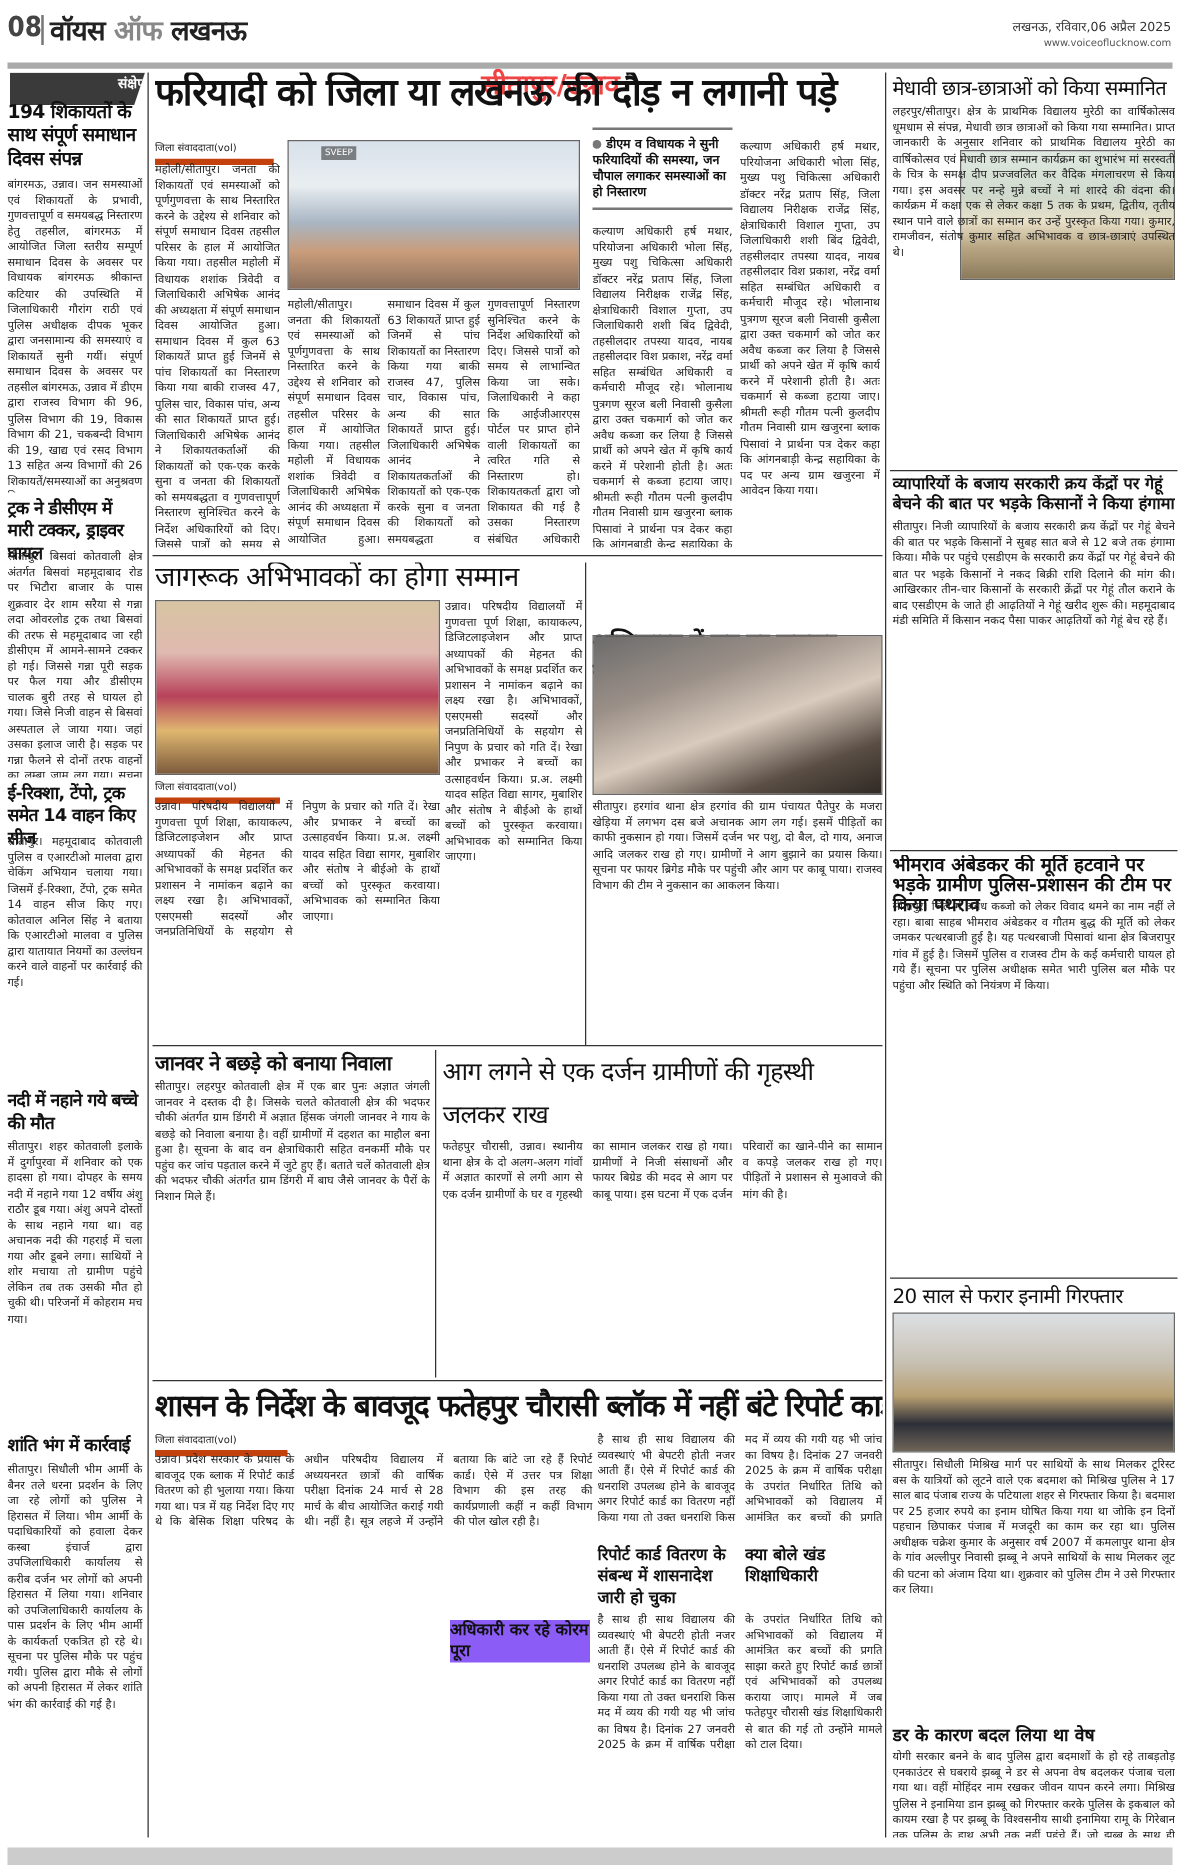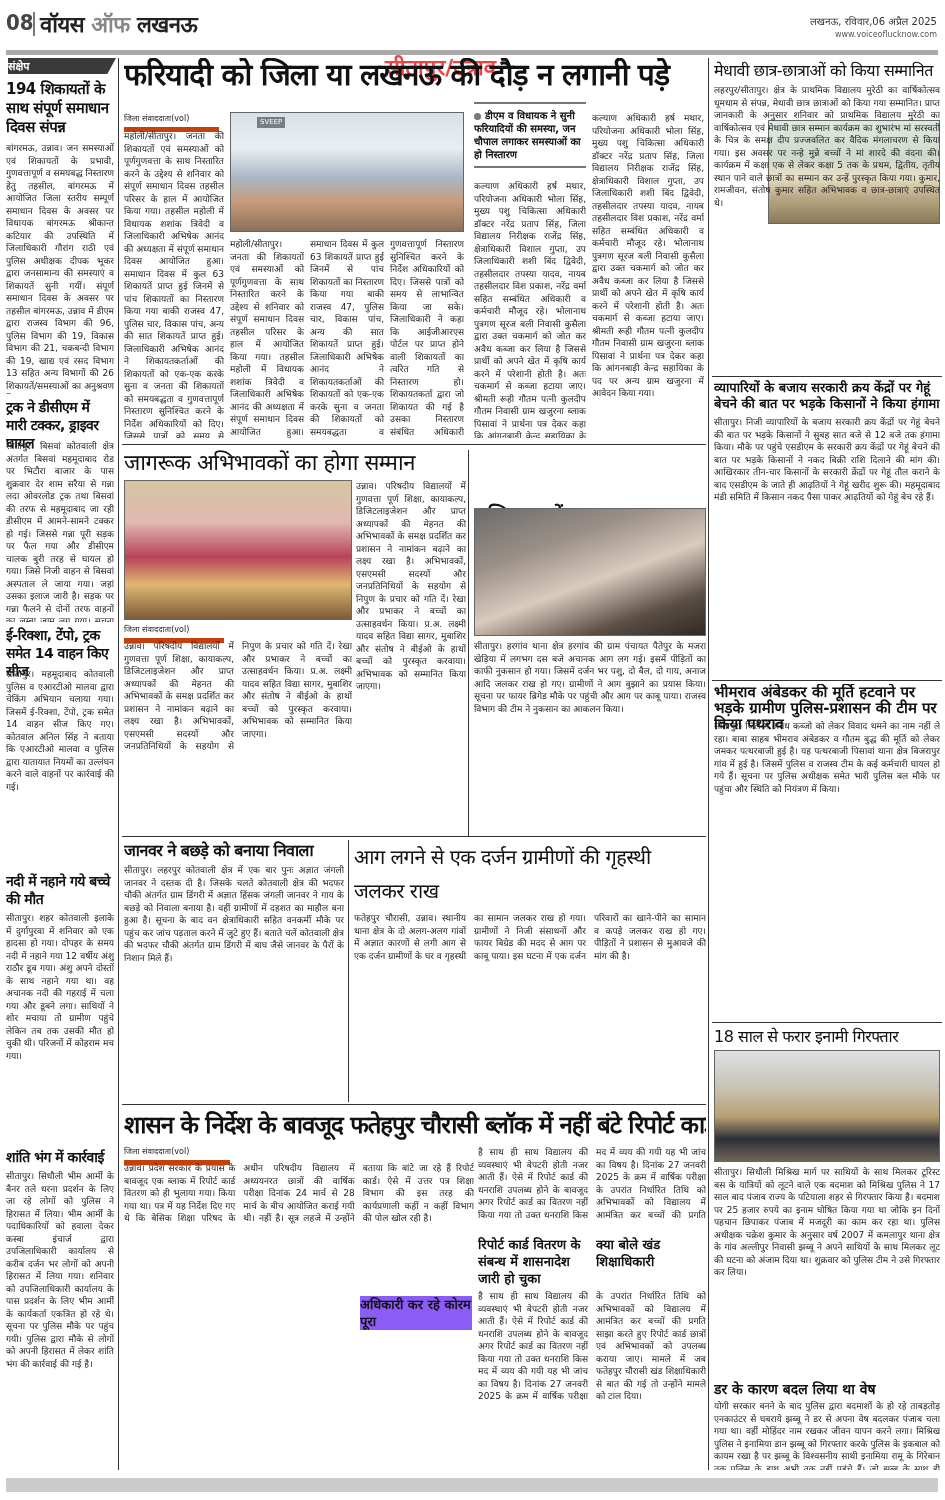--- a/index.html
+++ b/index.html
@@ -30,21 +30,21 @@
   .light { font-weight: normal; }
   .byline { font: 8px/11px "DejaVu Sans", sans-serif; color:#222; border-bottom:5px solid #c2410c; padding-bottom:3px; }
   .photo { position:absolute; background: linear-gradient(135deg,#9a8f80,#c9b9a0 40%,#7b6f60 70%,#b7a78d); border:1px solid #666; }
   .photo.fire { background: linear-gradient(160deg,#6b6b6b,#9b9088 30%,#d9cbbd 55%,#5a4e45 80%,#2f2a24); }
   .photo.school { background: linear-gradient(180deg,#dfe9e0 0%,#cfd9cc 35%,#e8e0c8 55%,#b9a784 75%,#8b7a5a 100%); }
   .photo.meeting { background: linear-gradient(180deg,#d8e1ea 0%,#e9eef1 30%,#a9b6c4 55%,#c99c7a 75%,#8b6f5c 100%); }
   .photo.parents { background: linear-gradient(180deg,#d7c4a2 0%,#e0b9b0 30%,#b7425a 55%,#e0b770 75%,#7d5a3c 100%); }
   .photo.arrest { background: linear-gradient(180deg,#dde0e4 0%,#c7c1b3 35%,#b89f72 60%,#2c2f38 80%,#6f6558 100%); }
   .photo-caption { position:absolute; font: 7px/9px "DejaVu Sans", sans-serif; color:#fff; background:rgba(0,0,0,0.45); padding:1px 3px; }
 
-  .sankshep { position:absolute; left:8px; top:58px; width:108px; height:16px; background:#3a3a3a; color:#fff; font: bold 11px/18px "DejaVu Sans", sans-serif; text-align:left; clip-path: polygon(0 0,100% 0,92% 100%,0 100%); }
+  .sankshep { position:absolute; left:8px; top:58px; width:108px; height:26px; background:#3a3a3a; color:#fff; font: bold 11px/18px "DejaVu Sans", sans-serif; text-align:right; clip-path: polygon(0 0,100% 0,92% 100%,0 100%); }
   .bullet-box { border-top:2px solid #777; border-bottom:2px solid #777; padding:5px 0 5px 0; }
   .bullet-box .dot { display:inline-block; width:7px; height:7px; border-radius:50%; background:#777; margin-right:4px; vertical-align:middle; }
 </style>
 </head>
 <body>
 
 <div class="masthead">
   <span class="page-no">08</span>
   <span class="pub-bar"></span>
   <span class="pub-name">
@@ -130,19 +130,19 @@
 
 <div class="hrule" style="left:712px;top:376px;width:230px;"></div>
 <div class="abs head-s" style="left:714px;top:380px;width:226px;font-size:13px;line-height:16px;">व्यापारियों के बजाय सरकारी क्रय केंद्रों पर गेहूं बेचने की बात पर भड़के किसानों ने किया हंगामा</div>
 <div class="abs body-text" style="left:714px;top:416px;width:226px;height:262px;">सीतापुर। निजी व्यापारियों के बजाय सरकारी क्रय केंद्रों पर गेहूं बेचने की बात पर भड़के किसानों ने सुबह सात बजे से 12 बजे तक हंगामा किया। मौके पर पहुंचे एसडीएम के सरकारी क्रय केंद्रों पर गेहूं बेचने की बात पर भड़के किसानों ने नकद बिक्री राशि दिलाने की मांग की। आखिरकार तीन-चार किसानों के सरकारी क्रेंद्रों पर गेहूं तौल कराने के बाद एसडीएम के जाते ही आढ़तियों ने गेहूं खरीद शुरू की। महमूदाबाद मंडी समिति में किसान नकद पैसा पाकर आढ़तियों को गेहूं बेच रहे हैं।</div>
 
 <div class="hrule" style="left:712px;top:680px;width:230px;"></div>
 <div class="abs head-s" style="left:714px;top:684px;width:226px;font-size:15px;line-height:16px;">भीमराव अंबेडकर की मूर्ति हटवाने पर भड़के ग्रामीण पुलिस-प्रशासन की टीम पर किया पथराव</div>
 <div class="abs body-text" style="left:714px;top:720px;width:226px;height:300px;">सीतापुर। जिले में अवैध कब्जो को लेकर विवाद थमने का नाम नहीं ले रहा। बाबा साहब भीमराव अंबेडकर व गौतम बुद्ध की मूर्ति को लेकर जमकर पत्थरबाजी हुई है। यह पत्थरबाजी पिसावां थाना क्षेत्र बिजरापुर गांव में हुई है। जिसमें पुलिस व राजस्व टीम के कई कर्मचारी घायल हो गये हैं। सूचना पर पुलिस अधीक्षक समेत भारी पुलिस बल मौके पर पहुंचा और स्थिति को नियंत्रण में किया।</div>
 
 <div class="hrule" style="left:712px;top:1022px;width:230px;"></div>
-<div class="abs head-m light" style="left:714px;top:1026px;width:226px;font-size:16px;font-weight:normal;">18 साल से फरार इनामी गिरफ्तार</div>
+<div class="abs head-m light" style="left:714px;top:1026px;width:226px;font-size:16px;font-weight:normal;">20 साल से फरार इनामी गिरफ्तार</div>
 <div class="photo arrest" style="left:714px;top:1050px;width:226px;height:112px;"></div>
 <div class="abs body-text" style="left:714px;top:1166px;width:226px;height:210px;">सीतापुर। सिधौली मिश्रिख मार्ग पर साथियों के साथ मिलकर टूरिस्ट बस के यात्रियों को लूटने वाले एक बदमाश को मिश्रिख पुलिस ने 17 साल बाद पंजाब राज्य के पटियाला शहर से गिरफ्तार किया है। बदमाश पर 25 हजार रुपये का इनाम घोषित किया गया था जोकि इन दिनों पहचान छिपाकर पंजाब में मजदूरी का काम कर रहा था। पुलिस अधीक्षक चक्रेश कुमार के अनुसार वर्ष 2007 में कमलापुर थाना क्षेत्र के गांव अल्लीपुर निवासी झब्बू ने अपने साथियों के साथ मिलकर लूट की घटना को अंजाम दिया था। शुक्रवार को पुलिस टीम ने उसे गिरफ्तार कर लिया।</div>
 <div class="abs head-s" style="left:714px;top:1380px;width:226px;font-size:14px;">डर के कारण बदल लिया था वेष</div>
 <div class="abs body-text" style="left:714px;top:1400px;width:226px;height:70px;">योगी सरकार बनने के बाद पुलिस द्वारा बदमाशों के हो रहे ताबड़तोड़ एनकाउंटर से घबराये झब्बू ने डर से अपना वेष बदलकर पंजाब चला गया था। वहीं मोहिंदर नाम रखकर जीवन यापन करने लगा। मिश्रिख पुलिस ने इनामिया डान झब्बू को गिरफ्तार करके पुलिस के इकबाल को कायम रखा है पर झब्बू के विश्वसनीय साथी इनामिया रामू के गिरेबान तक पुलिस के हाथ अभी तक नहीं पहुंचे हैं। जो झब्बू के साथ ही 2007 से फरारी काट रहा है।</div>
 
 <div class="bottom-rule"></div>
 
 </body></html>

